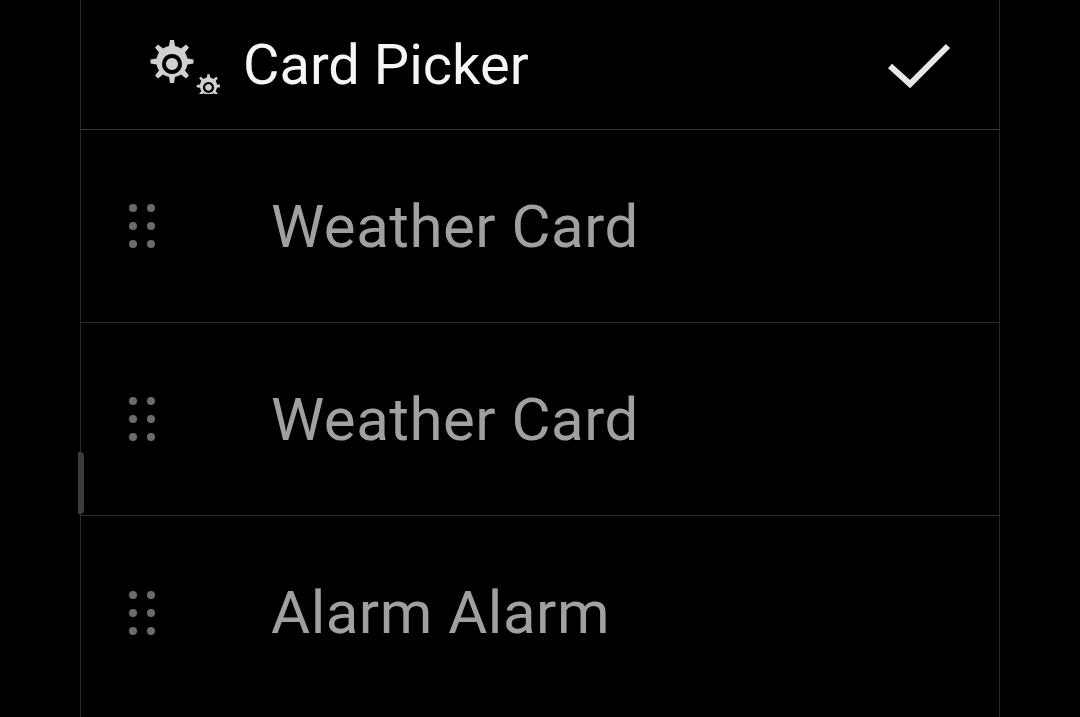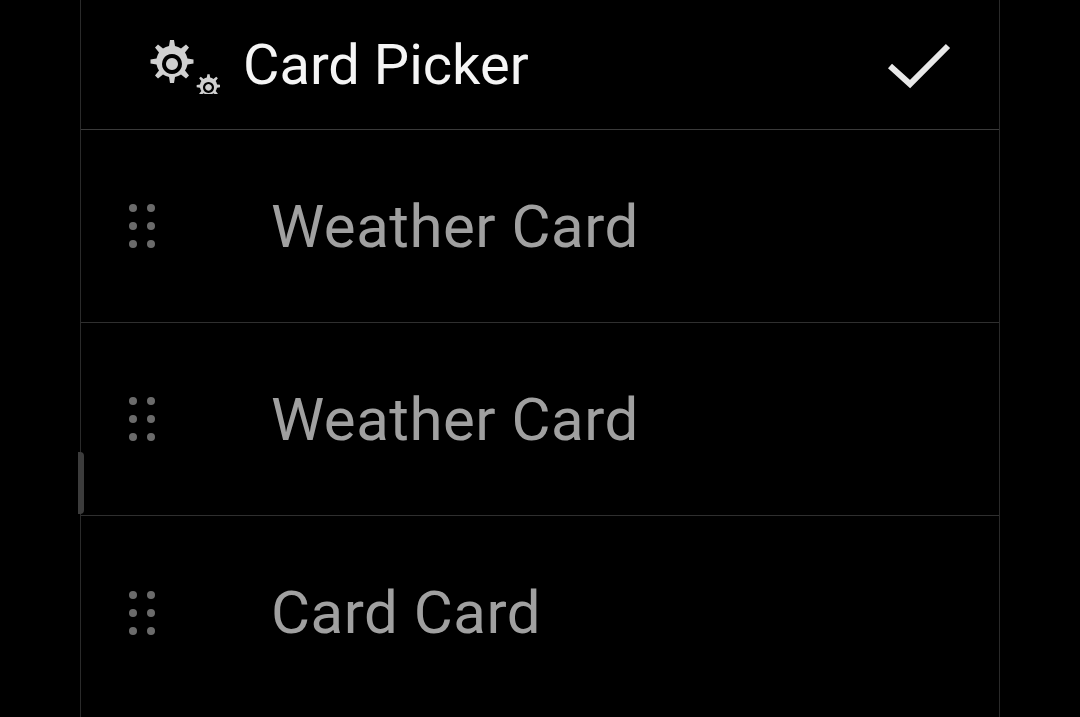--- a/index.html
+++ b/index.html
@@ -169,19 +169,19 @@
       <div class="drag-handle">
         <div class="dots">
           <div class="dot"></div>
             <div class="dot"></div>
           <div class="dot"></div>
             <div class="dot"></div>
           <div class="dot"></div>
             <div class="dot"></div>
         </div>
       </div>
-      <span class="row-label">Card Card</span>
+      <span class="row-label">Alarm Alarm</span>
     </div>
 
   </div>
 </div>
 
 <div class="scroll-indicator"></div>
 
 </body></html>

